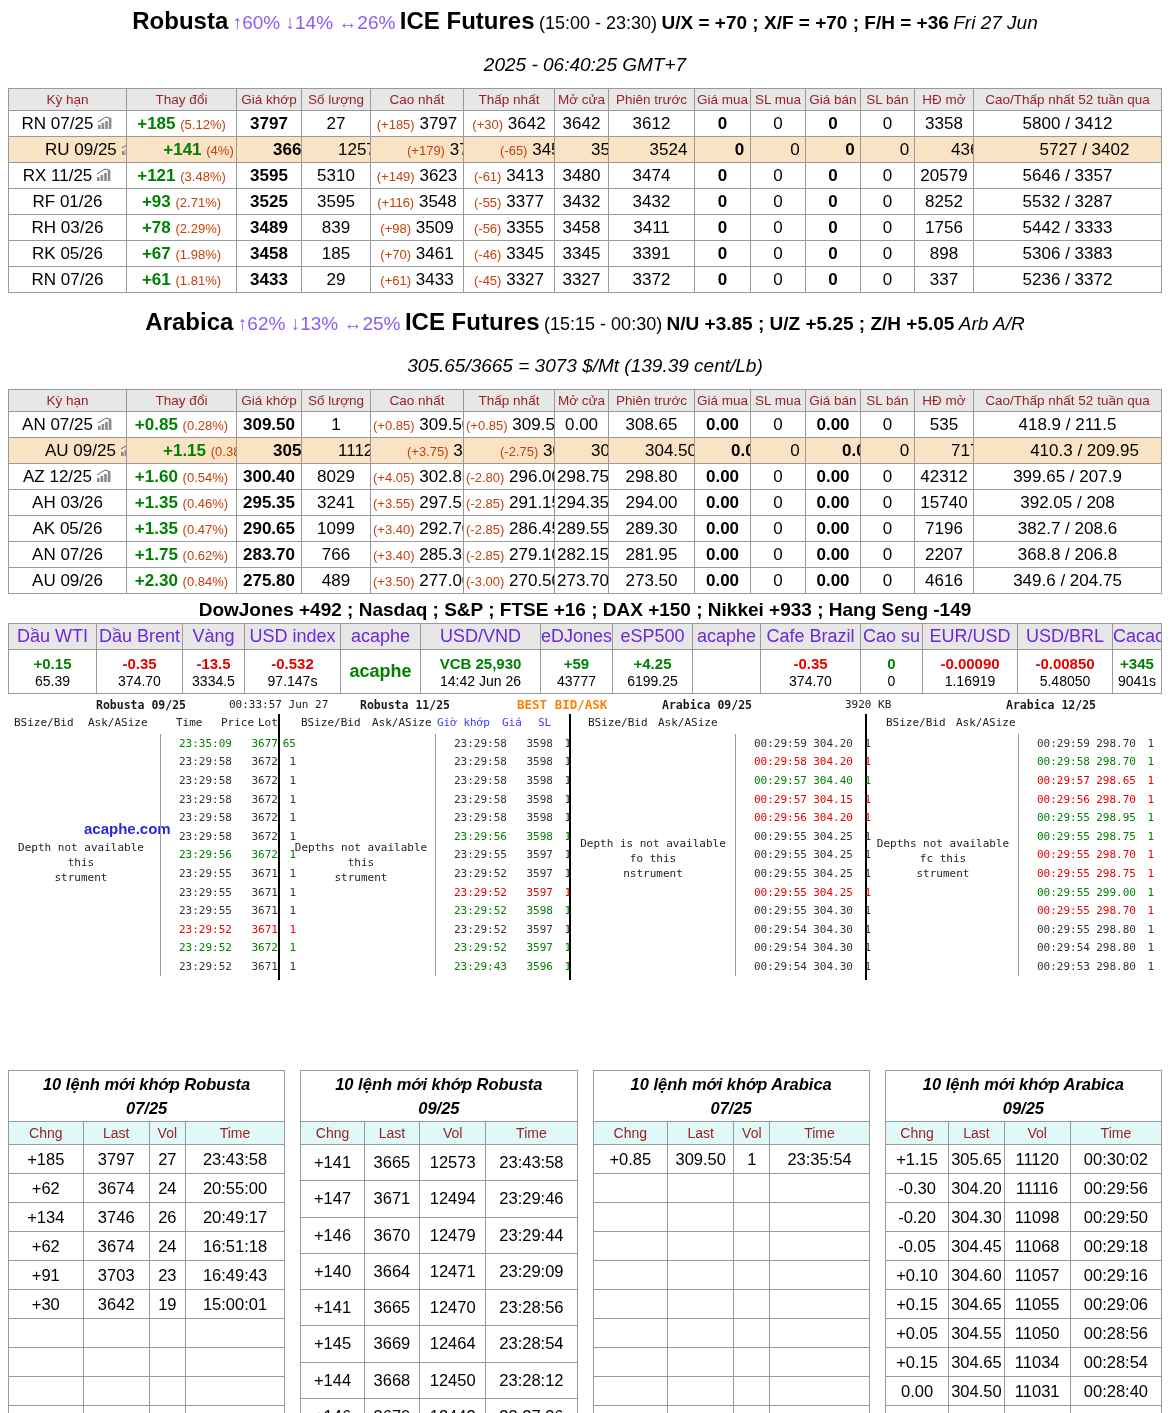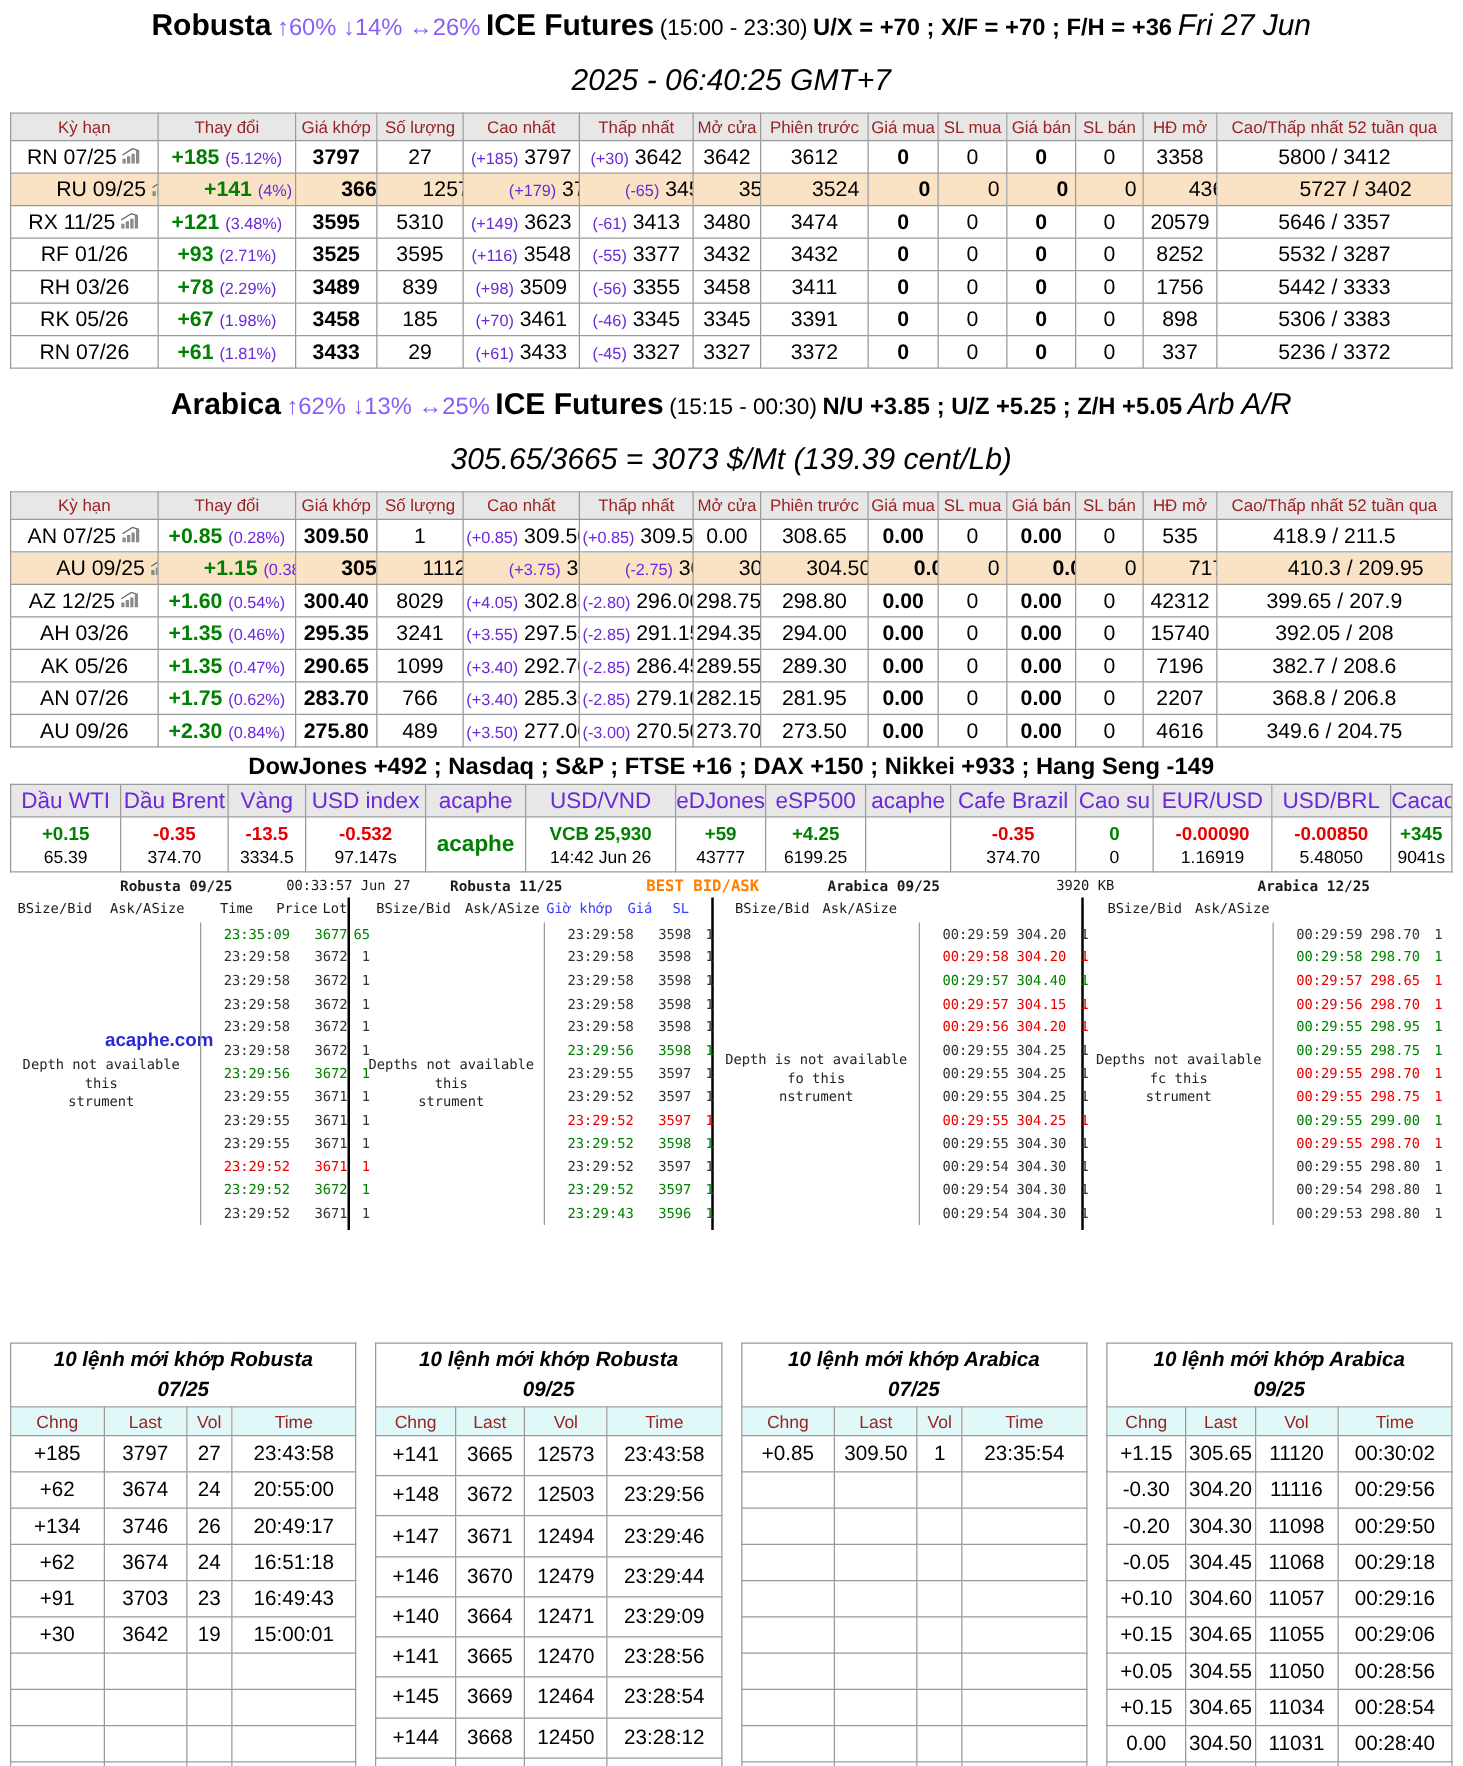--- a/index.html
+++ b/index.html
@@ -6,36 +6,36 @@
   body{
     width:1170px;height:1413px;overflow:hidden;background:#fff;color:#000;
     font-family:"Liberation Sans",sans-serif;
   }
   
   .pagehead{text-align:center;line-height:41px;white-space:nowrap;}
   .pagehead .big{font-size:24px;font-weight:bold;}
   .pagehead .stats{font-size:19px;color:#8b5cf6;}
   .pagehead .hours{font-size:18px;}
   .pagehead .bold{font-size:19px;font-weight:bold;}
-  .pagehead .it{font-size:24px;font-style:italic;}
+  .pagehead .it{font-size:19px;font-style:italic;}
   .ph2{margin-top:8px;}
   
   table.fut{border-collapse:collapse;table-layout:fixed;width:1154px;margin:2px 0 0 8px;}
   .fut th{background:#e7e7e7;color:#992222;font-weight:normal;font-size:13.5px;
     border:1px solid #999;padding:3px 1px;white-space:nowrap;overflow:hidden;}
   .fut td{border:1px solid #999;text-align:center;font-size:17px;padding:0 2px;height:25px;white-space:nowrap;overflow:hidden;}
   .fut col:nth-child(1){width:118px}.fut col:nth-child(2){width:110px}
   .fut col:nth-child(3){width:65px}.fut col:nth-child(4){width:69px}
   .fut col:nth-child(5){width:93px}.fut col:nth-child(6){width:91px}
   .fut col:nth-child(7){width:54px}.fut col:nth-child(8){width:86px}
   .fut col:nth-child(9){width:56px}.fut col:nth-child(10){width:55px}
   .fut col:nth-child(11){width:55px}.fut col:nth-child(12){width:54px}
   .fut col:nth-child(13){width:59px}.fut col:nth-child(14){width:auto}
   .fut td.chg b{color:#008000;}
-  .fut .pct,.fut .delta{font-size:13px;color:#6d28d9;}
+  .fut .pct,.fut .delta{font-size:13px;color:#c2410c;}
   .fut td.last,.fut td.bb{font-weight:bold;}
   .fut tr.hl td{background:#fae3c5;padding-left:36px;}
   .cicon{display:inline-block;margin-left:4px;vertical-align:baseline;}
   
   .indices{text-align:center;font-weight:bold;font-size:19px;margin-top:5px;}
   table.ind{border-collapse:collapse;table-layout:fixed;width:1154px;margin:2px 0 0 8px;}
   .ind th{background:#e7e7e7;color:#6d28d9;font-weight:normal;font-size:18px;border:1px solid #999;padding:2px 0;overflow:hidden;white-space:nowrap;}
   .ind td{border:1px solid #999;text-align:center;vertical-align:middle;height:43px;padding:0;overflow:hidden;}
   .ind col:nth-child(1){width:88px}.ind col:nth-child(2){width:86px}
   .ind col:nth-child(3){width:62px}.ind col:nth-child(4){width:96px}
@@ -1006,26 +1006,20 @@
     </thead>
     <tbody>
 
     <tr>
           <td>+141</td>
           <td>3665</td>
           <td>12573</td>
           <td>23:43:58</td>
         </tr>
         <tr>
-          <td>+148</td>
-          <td>3672</td>
-          <td>12503</td>
-          <td>23:29:56</td>
-        </tr>
-        <tr>
           <td>+147</td>
           <td>3671</td>
           <td>12494</td>
           <td>23:29:46</td>
         </tr>
         <tr>
           <td>+146</td>
           <td>3670</td>
           <td>12479</td>
           <td>23:29:44</td>

